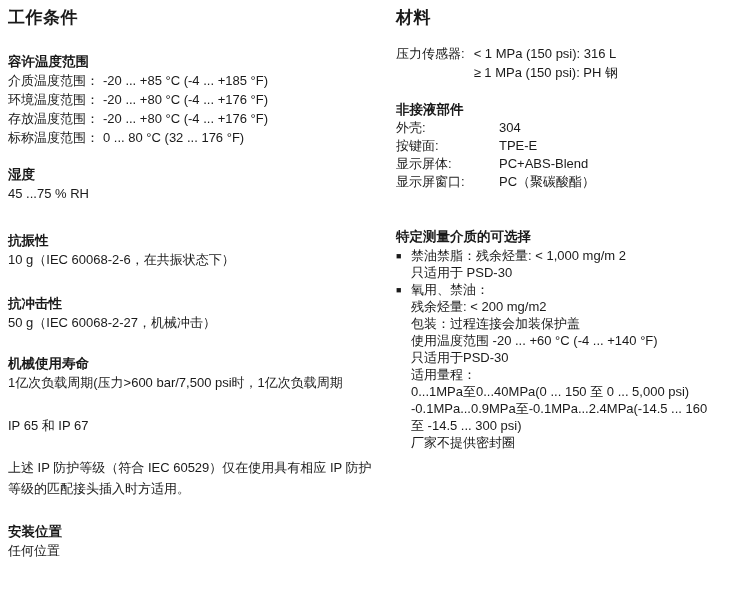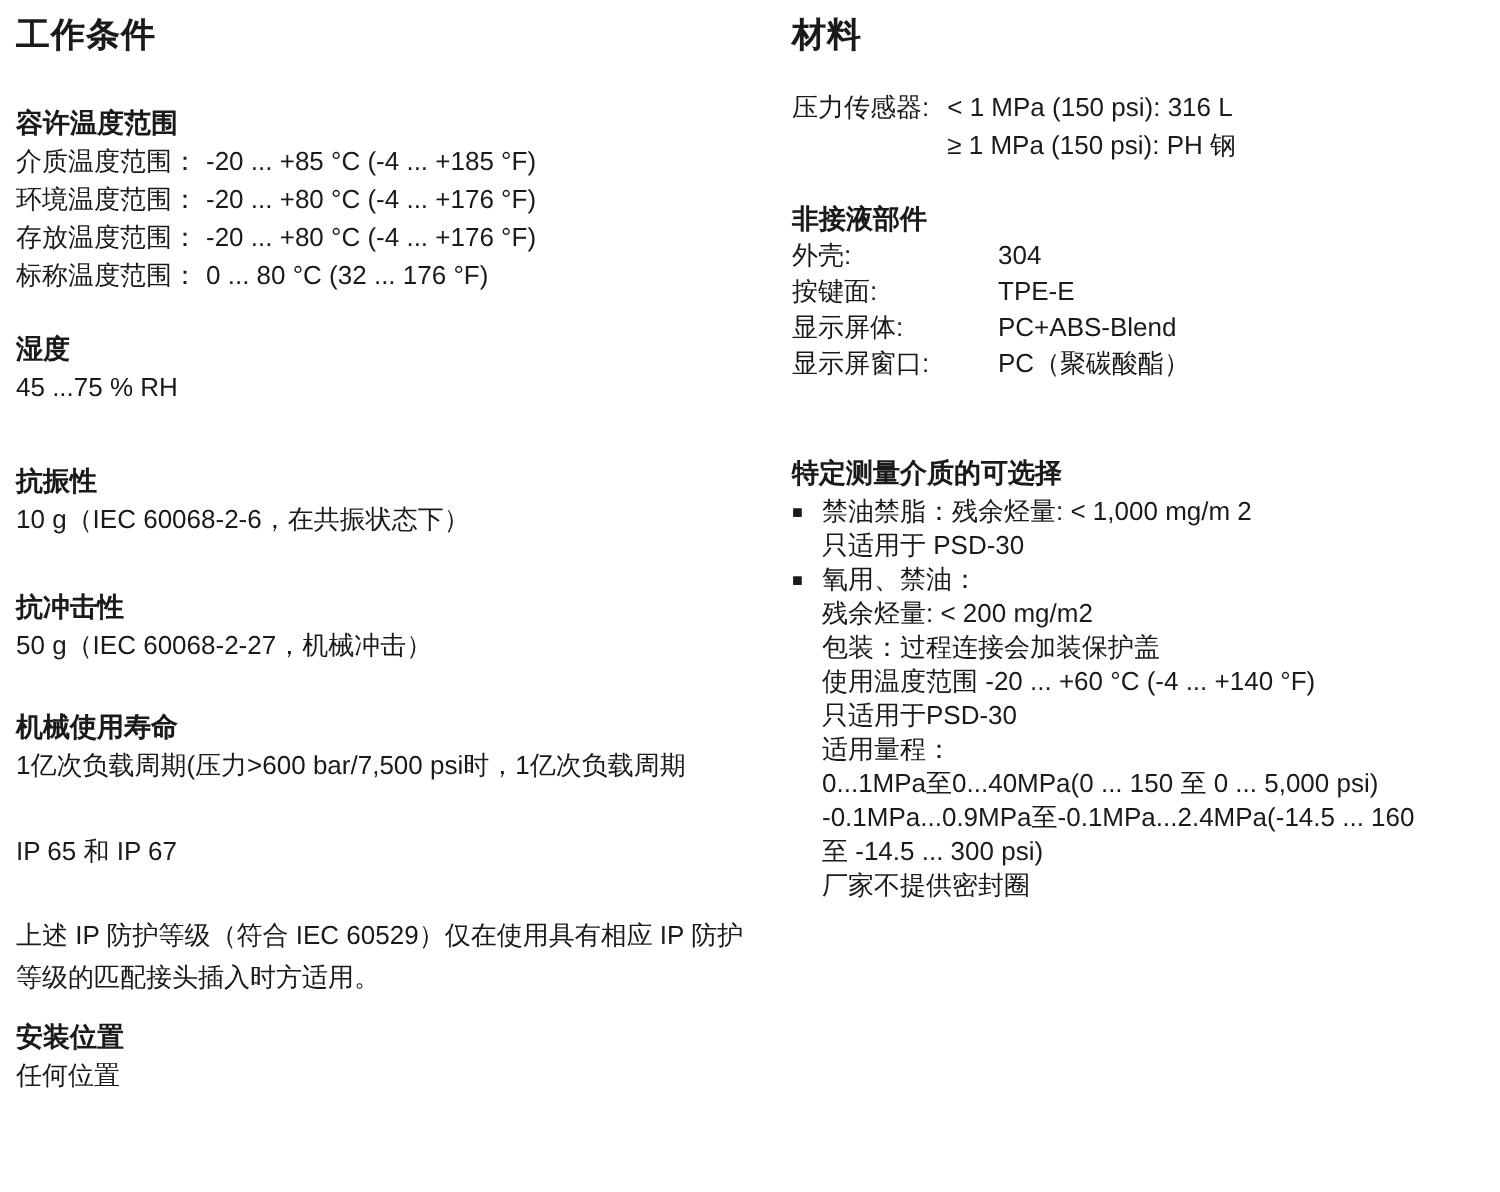--- a/index.html
+++ b/index.html
@@ -39,21 +39,21 @@
   .row { display: flex; }
   .row .lbl { flex: 0 0 auto; }
   .temp-row .lbl { width: 95px; }
   .nw-row  .lbl { width: 103px; }
 
   .mt16 { margin-top: 16px; }
   .mt18 { margin-top: 18px; }
   .mt22 { margin-top: 22px; }
   .mt24 { margin-top: 24px; }
   .mt25 { margin-top: 25px; }
-  .mt26 { margin-top: 10px; }
+  .mt26 { margin-top: 23px; }
   .mt28 { margin-top: 28px; }
   .mt36 { margin-top: 36px; }
 
   .note {
     font-size: 13px;
     line-height: 21px;
     margin-top: 22px;
     white-space: normal;
   }
 

